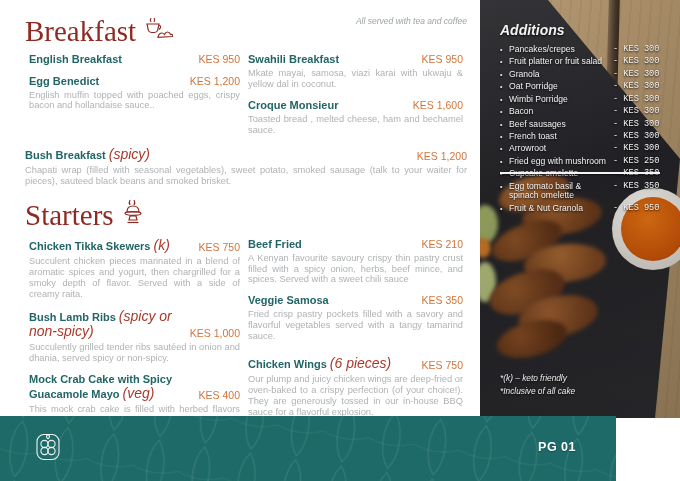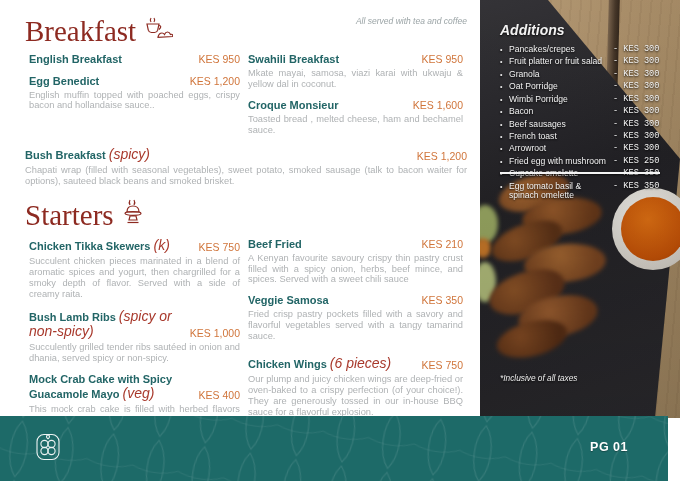--- a/index.html
+++ b/index.html
@@ -45,21 +45,21 @@
   .add-title{font-style:italic;font-weight:bold;font-size:14px;margin-bottom:7px;}
   .add-row{display:flex;font-size:8.6px;line-height:1.12;margin-bottom:2.8px;}
   .add-bullet{width:9px;font-size:7px;padding-top:1px;color:#e8e8e8;}
   .add-name{flex:1;padding-right:1px;}
   .add-price{width:55px;white-space:nowrap;font-family:Liberation Mono, monospace;}
   .add-divider{position:absolute;left:20px;top:172px;width:160px;height:2px;background:#f4f4f4;
                box-shadow:0 1px 2px rgba(0,0,0,0.6);}
   .footnotes{position:absolute;left:20px;top:372px;color:#efefef;font-size:8.3px;font-style:italic;
              line-height:1.55;text-shadow:0 1px 2px rgba(0,0,0,0.85);}
   
-  .footer{position:absolute;left:0;top:416px;width:668px;height:65px;background:#1d6a68;overflow:hidden;}
+  .footer{position:absolute;left:0;top:416px;width:616px;height:65px;background:#1d6a68;overflow:hidden;}
   .footer svg.leafbg{position:absolute;inset:0;display:block;}
   .brand{position:absolute;left:36px;top:15px;}
   .pg{position:absolute;right:40px;top:24px;color:#ffffff;font-weight:bold;font-size:12.5px;
       letter-spacing:0.5px;text-shadow:0 1px 1px rgba(0,0,0,0.3);}
 </style>
 </head>
 <body>
 
 <div class="page">
 
@@ -115,21 +115,21 @@
     </div>
 
     <div class="item fullrow">
       <div class="ih">
         <span class="nm">
           <span>Bush Breakfast</span>
           <span class="tag">(spicy)</span>
         </span>
         <span class="pr">KES 1,200</span>
       </div>
-      <div class="desc">Chapati wrap (filled with seasonal vegetables), sweet potato, smoked sausage (talk to bacon waiter for options), sauteed black beans and smoked brisket.</div>
+      <div class="desc">Chapati wrap (filled with seasonal vegetables), sweet potato, smoked sausage (talk to your waiter for pieces), sauteed black beans and smoked brisket.</div>
     </div>
 
     <div class="starters-block">
       <div class="sec-head">
         <div class="sec-title">
           <span>Starters</span>
           <span>
             <svg width="20" height="26" viewBox="0 0 20 26" fill="none" stroke="#8d2a21" stroke-width="1.2">
               <path d="M7 6 q-1.5 -2.5 0 -5 M11 6 q1.5 -2.5 0 -5"></path>
               <path d="M4 13 q0 -6 6 -6 q6 0 6 6 Z"></path>
@@ -287,25 +287,31 @@
       <div class="add-row">
           <span class="add-bullet">•</span>
           <span class="add-name">Cupcake omelette</span>
           <span class="add-price">- KES 350</span>
         </div>
       <div class="add-row">
           <span class="add-bullet">•</span>
           <span class="add-name">Egg tomato basil &amp; spinach omelette</span>
           <span class="add-price">- KES 350</span>
         </div>
+      <div class="add-row">
+          <span class="add-bullet">•</span>
+          <span class="add-name">Fruit &amp; Nut Granola</span>
+          <span class="add-price">- KES 950</span>
+        </div>
     </div>
     <div class="add-divider"></div>
 
     <div class="footnotes">
-      <div>*Inclusive of all taxes</div>
+      <div>*(k) – keto friendly</div>
+      <div>*Inclusive of all cake</div>
     </div>
   </div>
 
   <div class="footer">
     <svg class="leafbg" width="680" height="65">
       <defs>
         <pattern id="lf" width="46" height="60" patternUnits="userSpaceOnUse" patternTransform="rotate(8)">
           <path d="M23 2 C34 16 34 44 23 58 C12 44 12 16 23 2 Z" fill="none" stroke="rgba(255,255,255,0.11)" stroke-width="1.2"></path>
           <path d="M0 30 C14 36 32 36 46 30" fill="none" stroke="rgba(255,255,255,0.07)" stroke-width="1"></path>
         </pattern>

